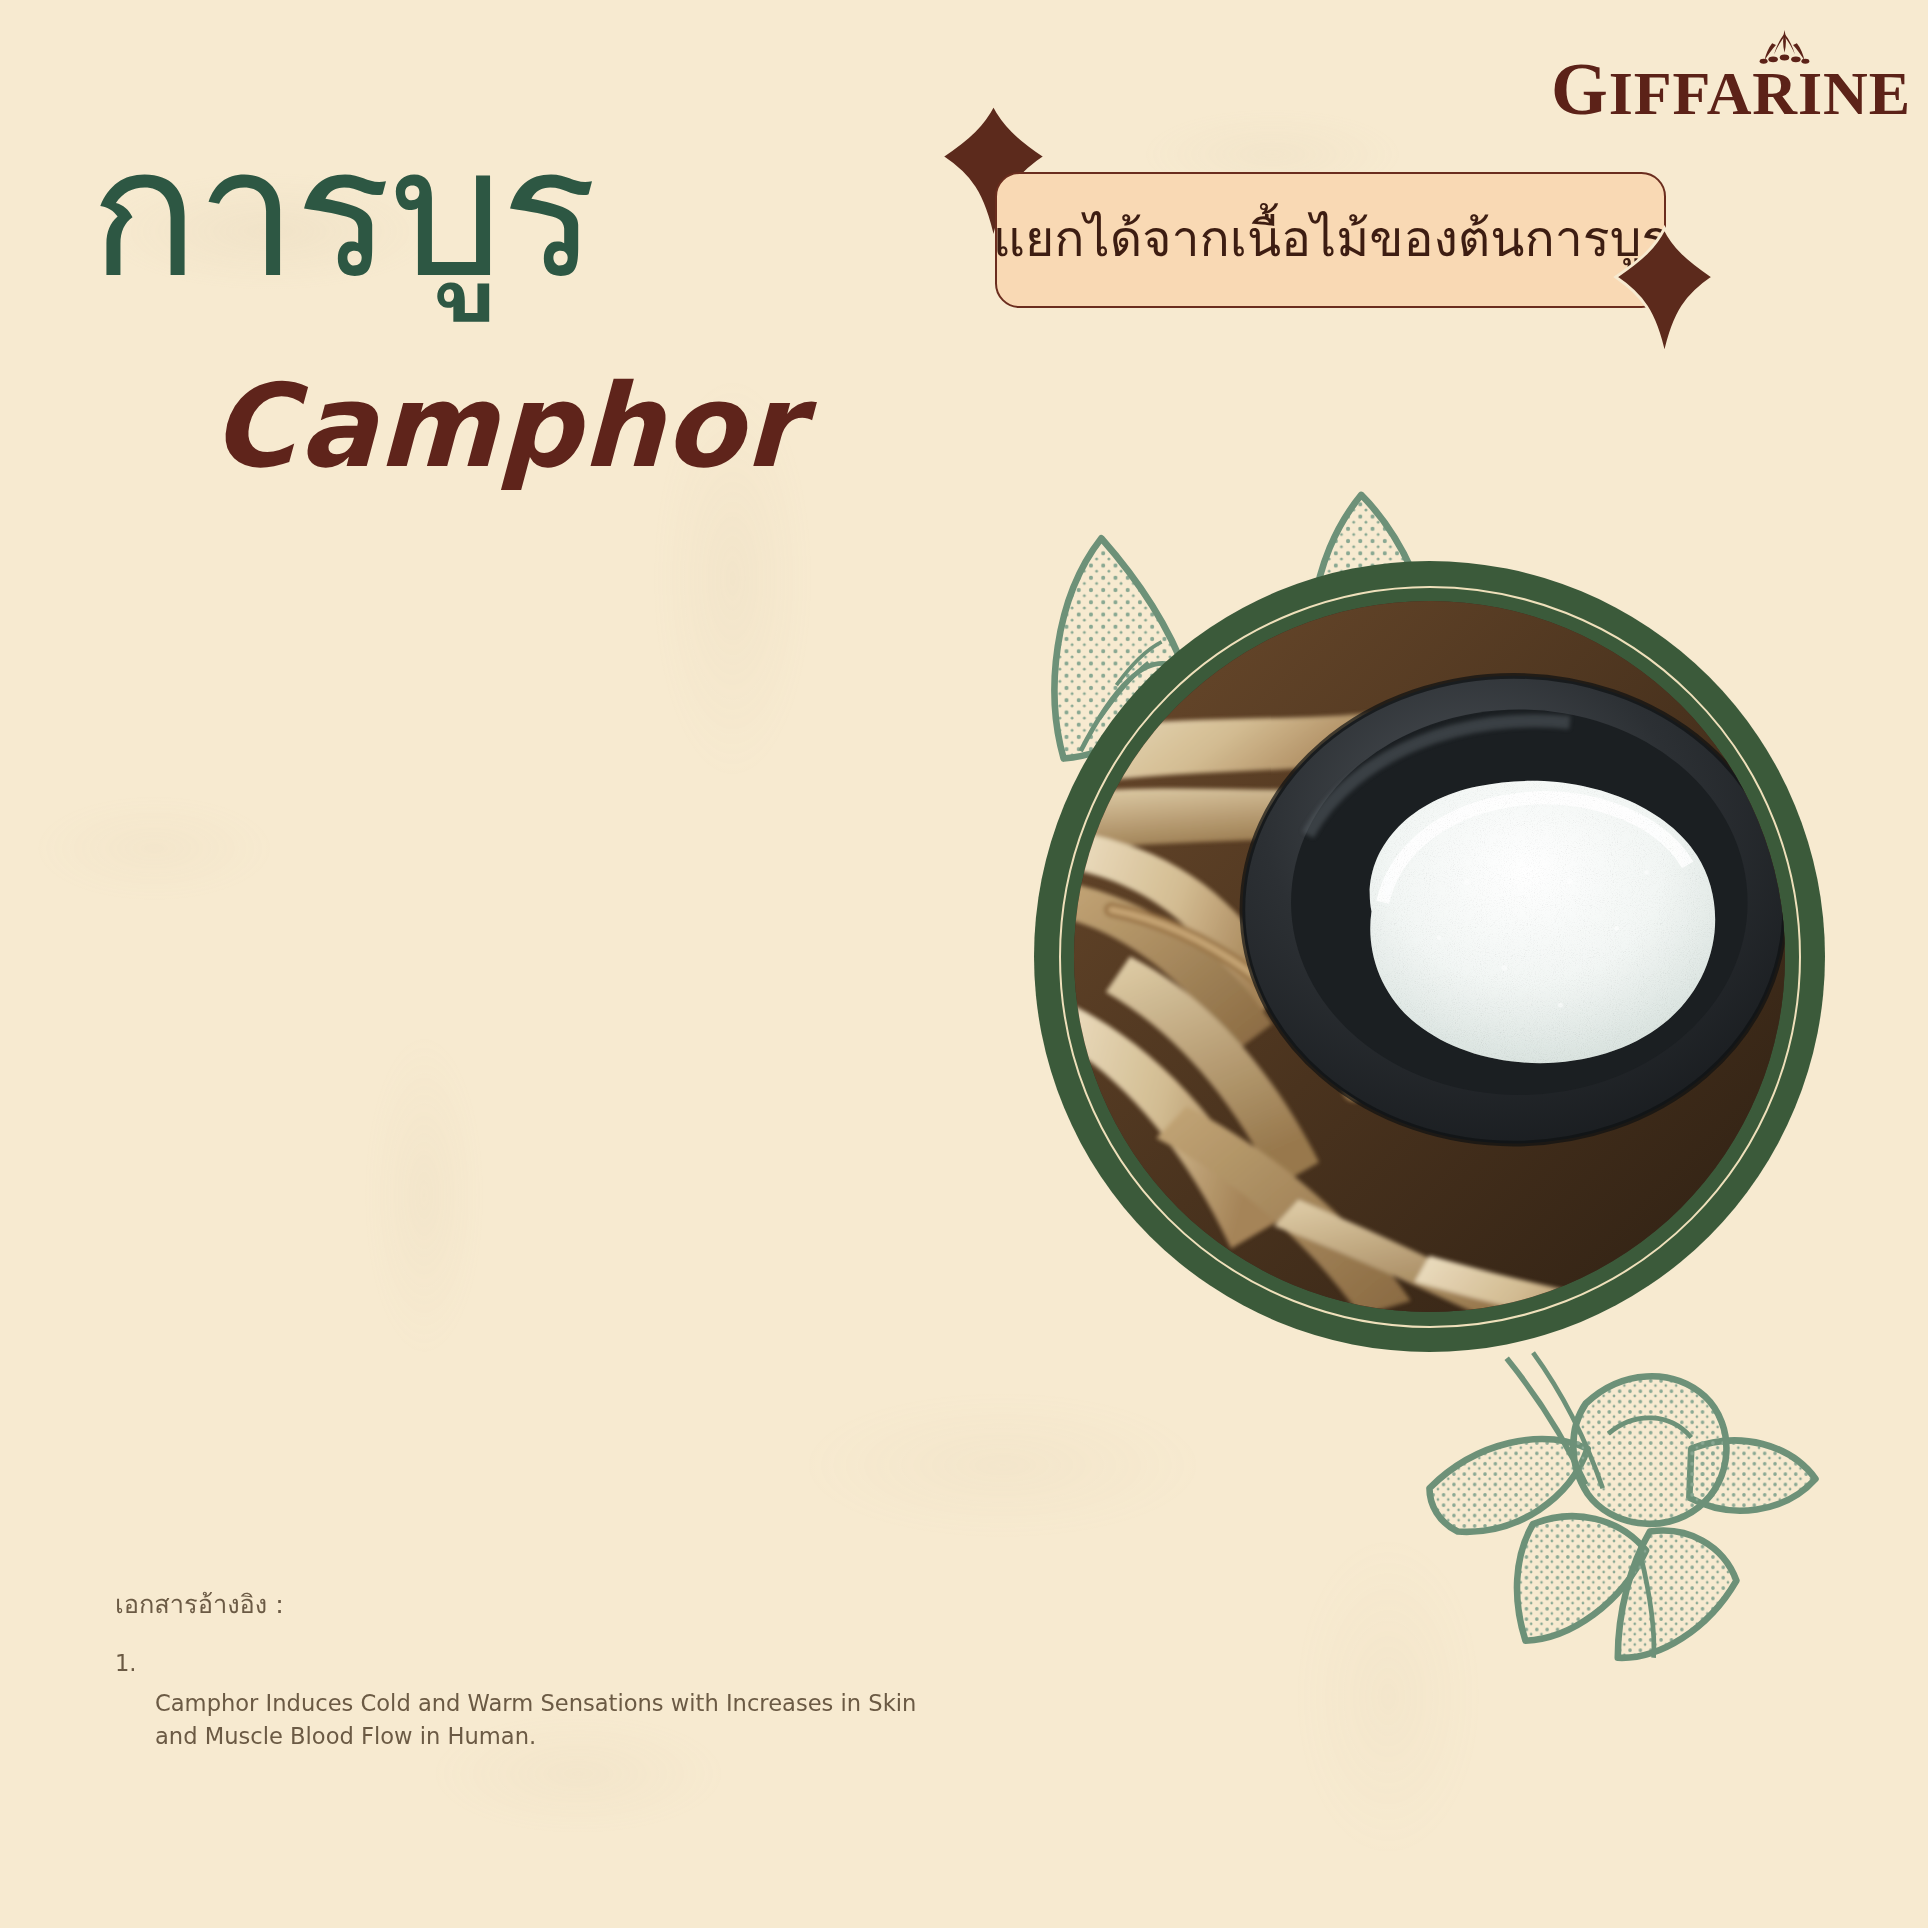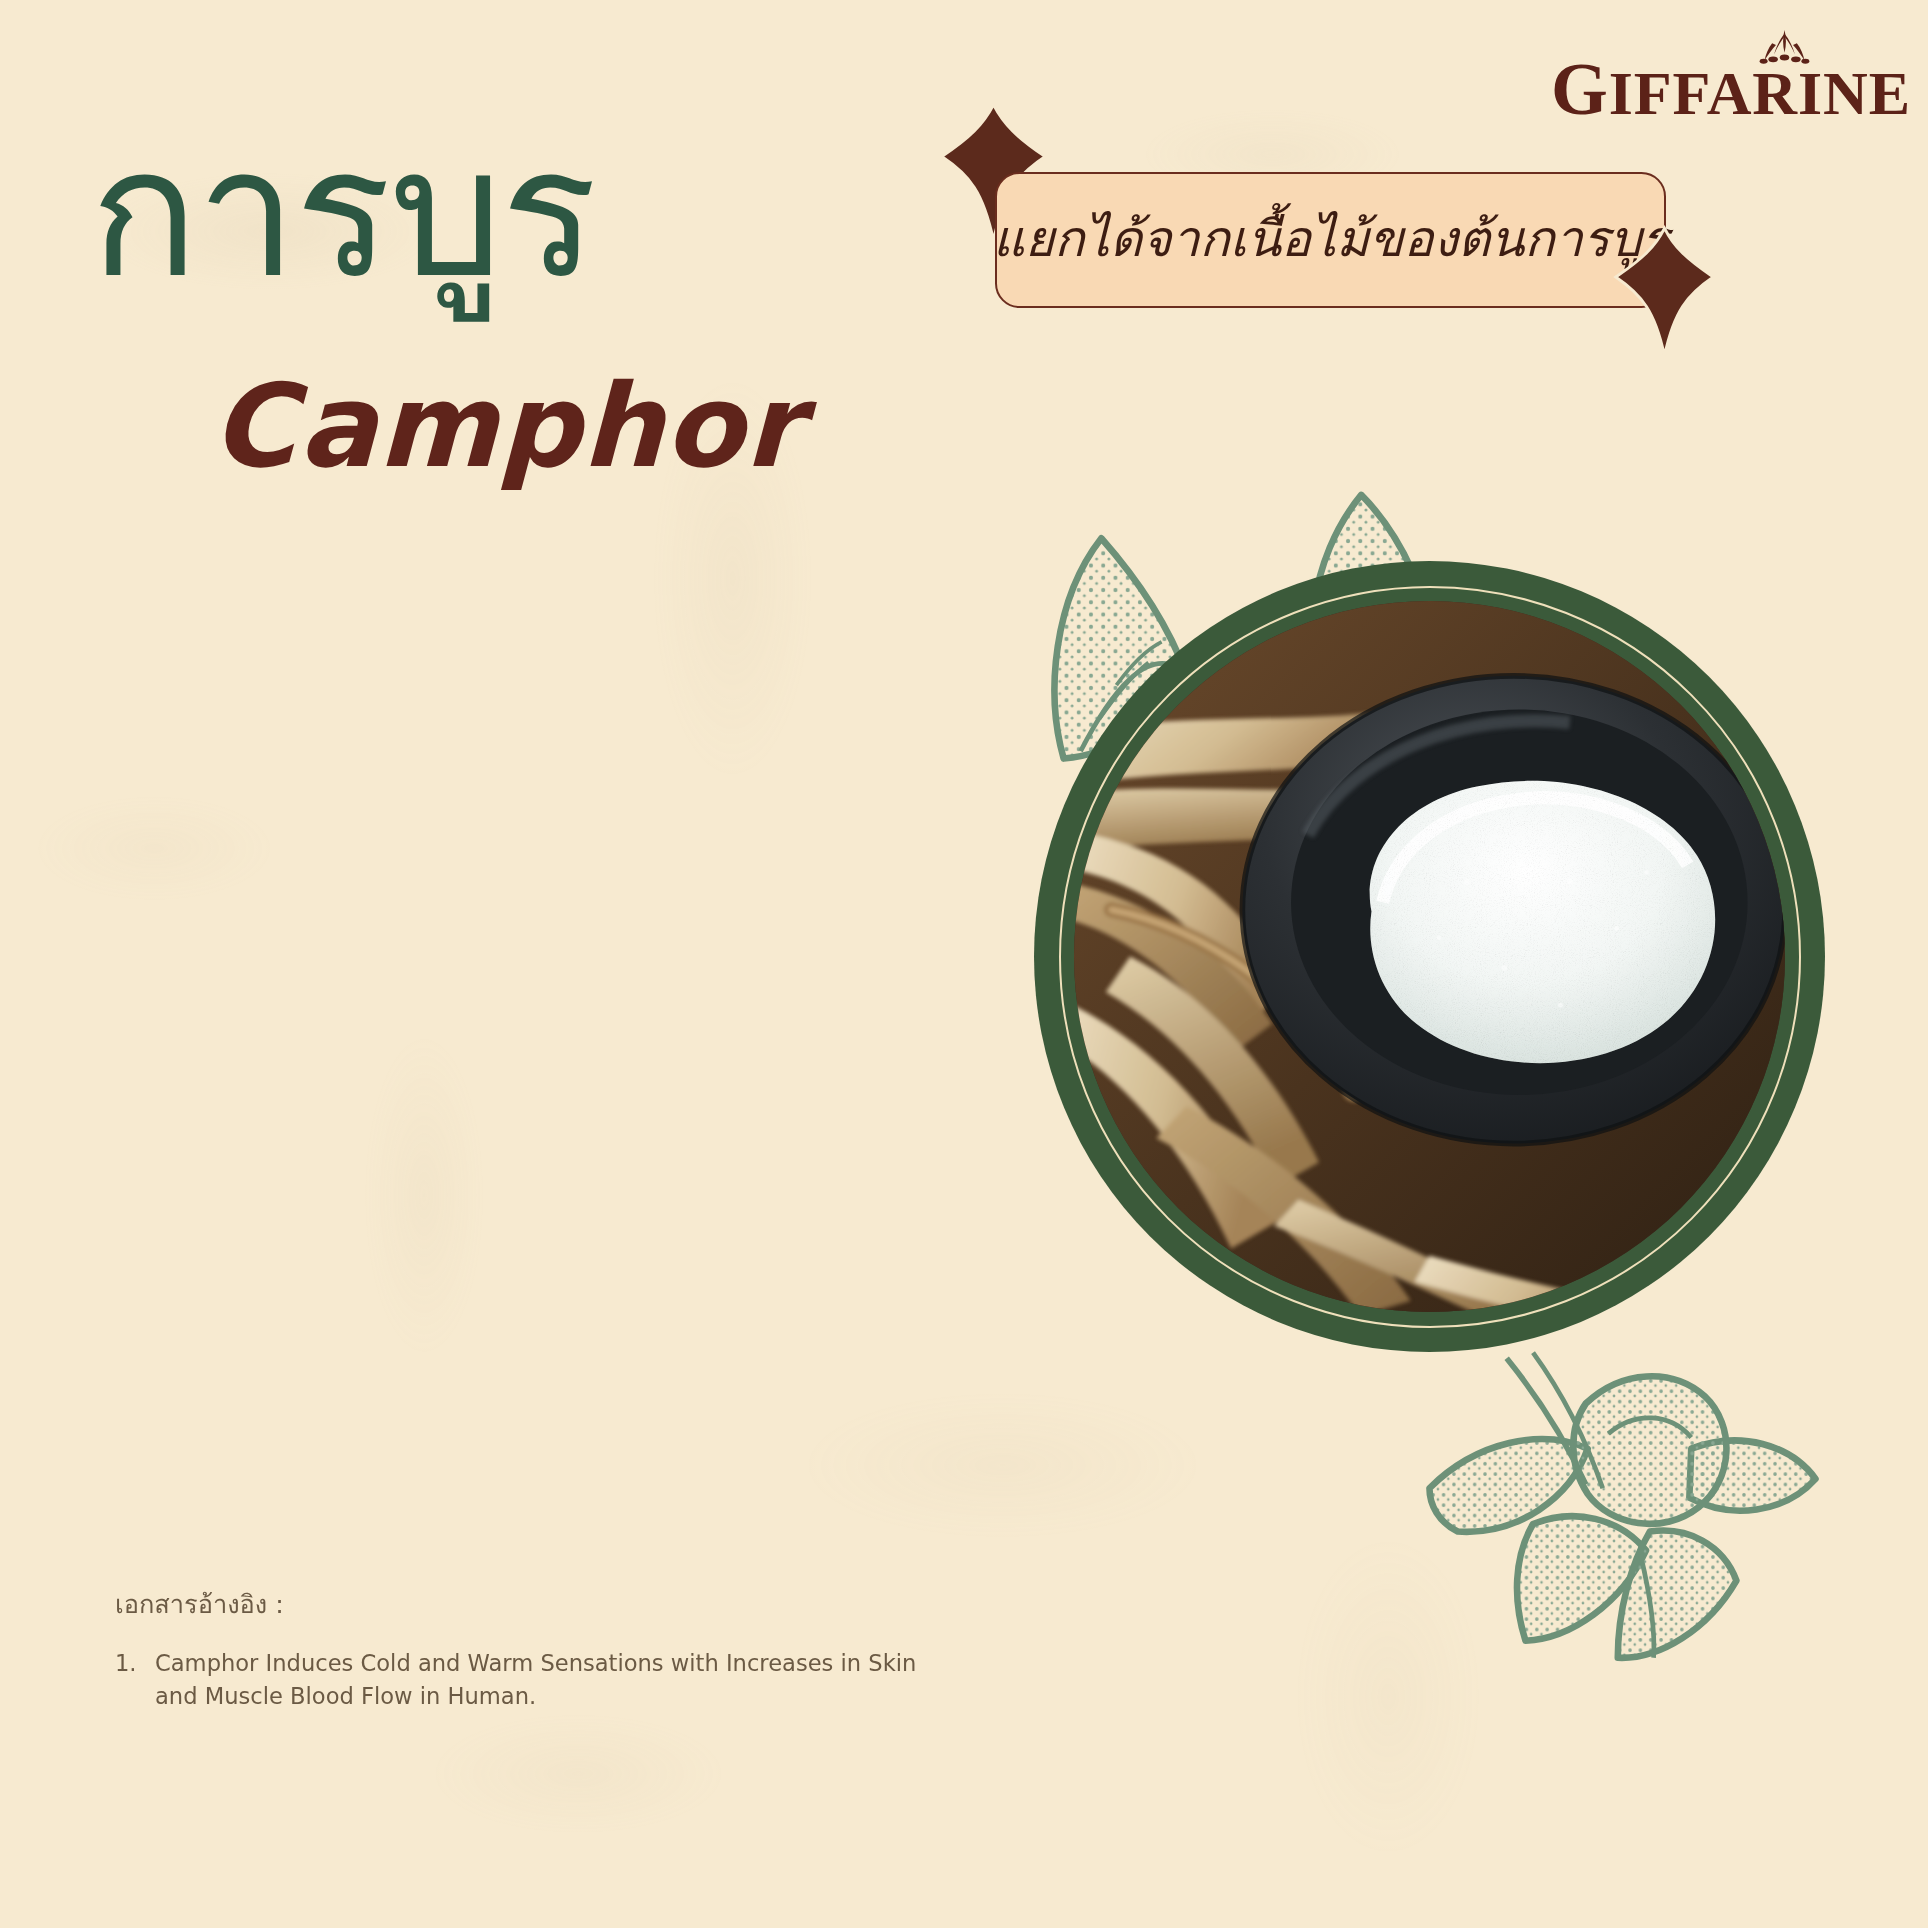--- a/index.html
+++ b/index.html
@@ -103,21 +103,20 @@
     left: 53px;
     top: 68px;
     width: 667px;
     height: 132px;
     background: #f9d9b4;
     border: 2.8px solid #6b2d1e;
     border-radius: 24.5px;
     display: flex;
     align-items: center;
     justify-content: center;
-    font-style: italic;
   }
   .badge-text {
     font-size: 50px;
     color: #3d1d12;
     white-space: nowrap;
     padding: 0 19px;
     line-height: 1.35;
   }
   .orn {
     position: absolute;
@@ -205,21 +204,21 @@
     color: #6b5a44;
     margin-top: 28px;
   }
   .ref-item {
     display: flex;
     font-size: 22.6px;
     line-height: 1.5;
     color: #6b5a44;
   }
   .ref-num { width: 40px; flex: 0 0 auto; }
-  .ref-body { flex: 1 1 auto; }
+  .ref-body { flex: 1 1 auto; margin-top: 40px; }
 </style>
 </head>
 <body>
 
 <div id="poster">
 
   <div class="texture"></div>
 
   <div class="logo">
     <svg class="logo-orn" viewBox="0 0 58 40">

